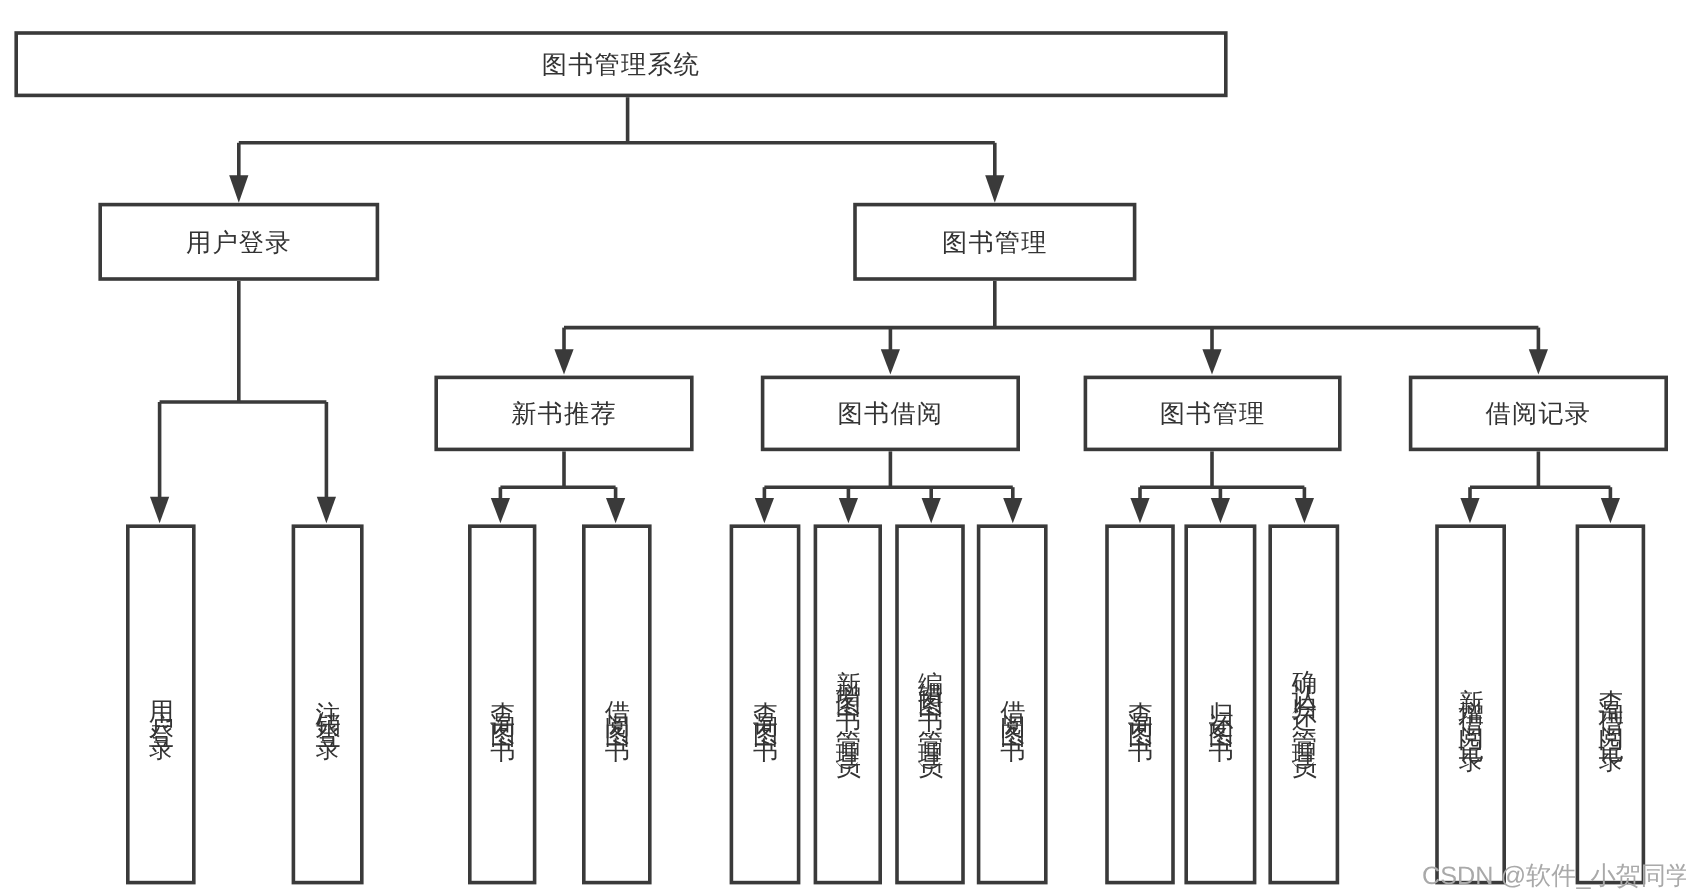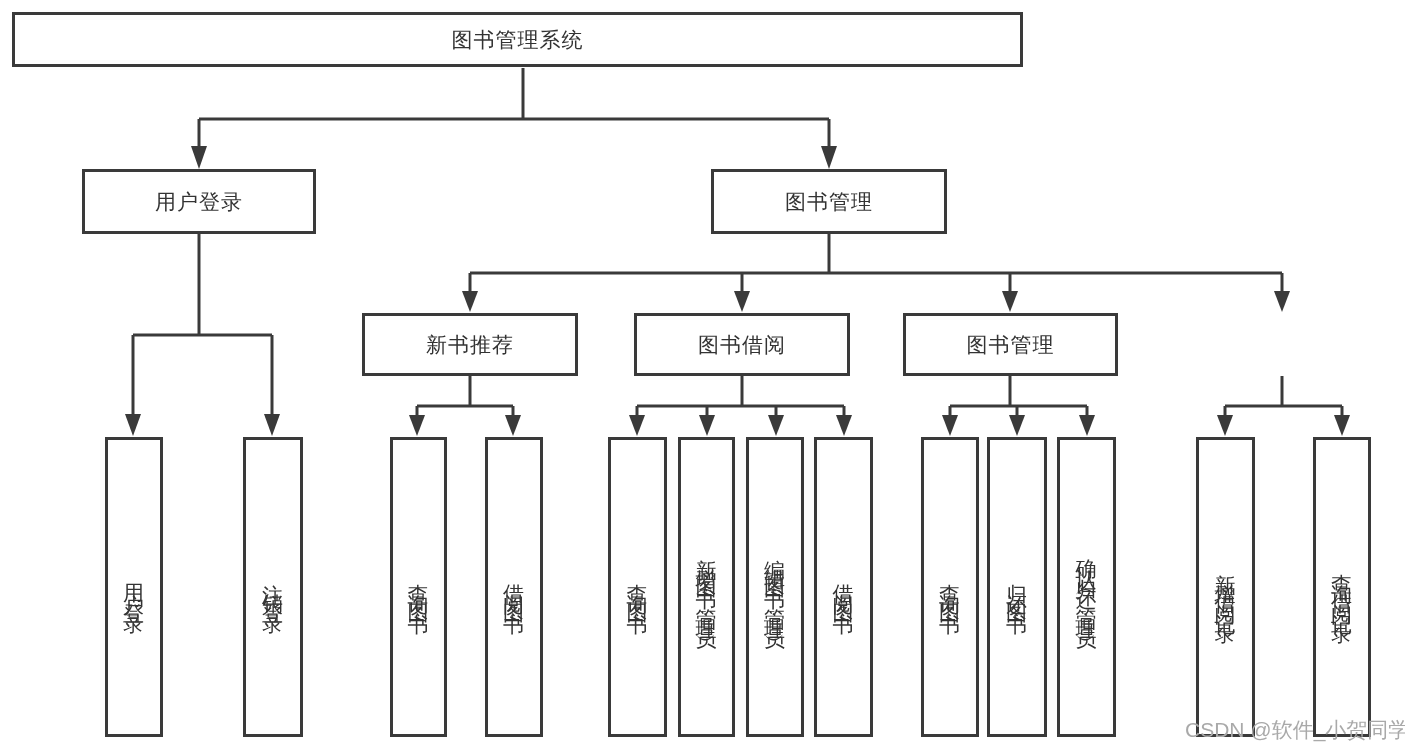--- a/index.html
+++ b/index.html
@@ -120,40 +120,43 @@
       <polygon points="768,415 784,415 776,436"></polygon>
       <polygon points="836,415 852,415 844,436"></polygon>
       <polygon points="942,415 958,415 950,436"></polygon>
       <polygon points="1009,415 1025,415 1017,436"></polygon>
       <polygon points="1079,415 1095,415 1087,436"></polygon>
       <polygon points="1217,415 1233,415 1225,436"></polygon>
       <polygon points="1334,415 1350,415 1342,436"></polygon>
     </g>
   </svg>
 
-  <div class="box hbox" style="left:12px; top:12px; width:1011px; height:55px;justify-content:center;">
+  <div class="box hbox" style="left:12px; top:26px; width:1011px; height:55px;justify-content:center;">
     <span>图书管理系统</span>
   </div>
 
   <div class="box hbox" style="left:82px; top:169px; width:234px; height:65px;">
     <span>用户登录</span>
   </div>
   <div class="box hbox" style="left:362px; top:313px; width:216px; height:63px;">
     <span>新书推荐</span>
   </div>
 
   <div class="box hbox" style="left:711px; top:169px; width:236px; height:65px;">
     <span>图书管理</span>
   </div>
   <div class="box hbox" style="left:634px; top:313px; width:216px; height:63px;">
     <span>图书借阅</span>
   </div>
   <div class="box hbox" style="left:903px; top:313px; width:215px; height:63px;">
     <span>图书管理</span>
   </div>
+  <div class="box hbox" style="left:1174px; top:313px; width:216px; height:63px;">
+    <span>借阅记录</span>
+  </div>
 
   <div class="box leaf" style="left:105px; top:437px; width:58px; height:300px;">
     <span>用户登录</span>
   </div>
   <div class="box leaf" style="left:243px; top:437px; width:60px; height:300px;">
     <span>注销登录</span>
   </div>
 
   <div class="box leaf" style="left:390px; top:437px; width:57px; height:300px;">
     <span>查询图书</span>

